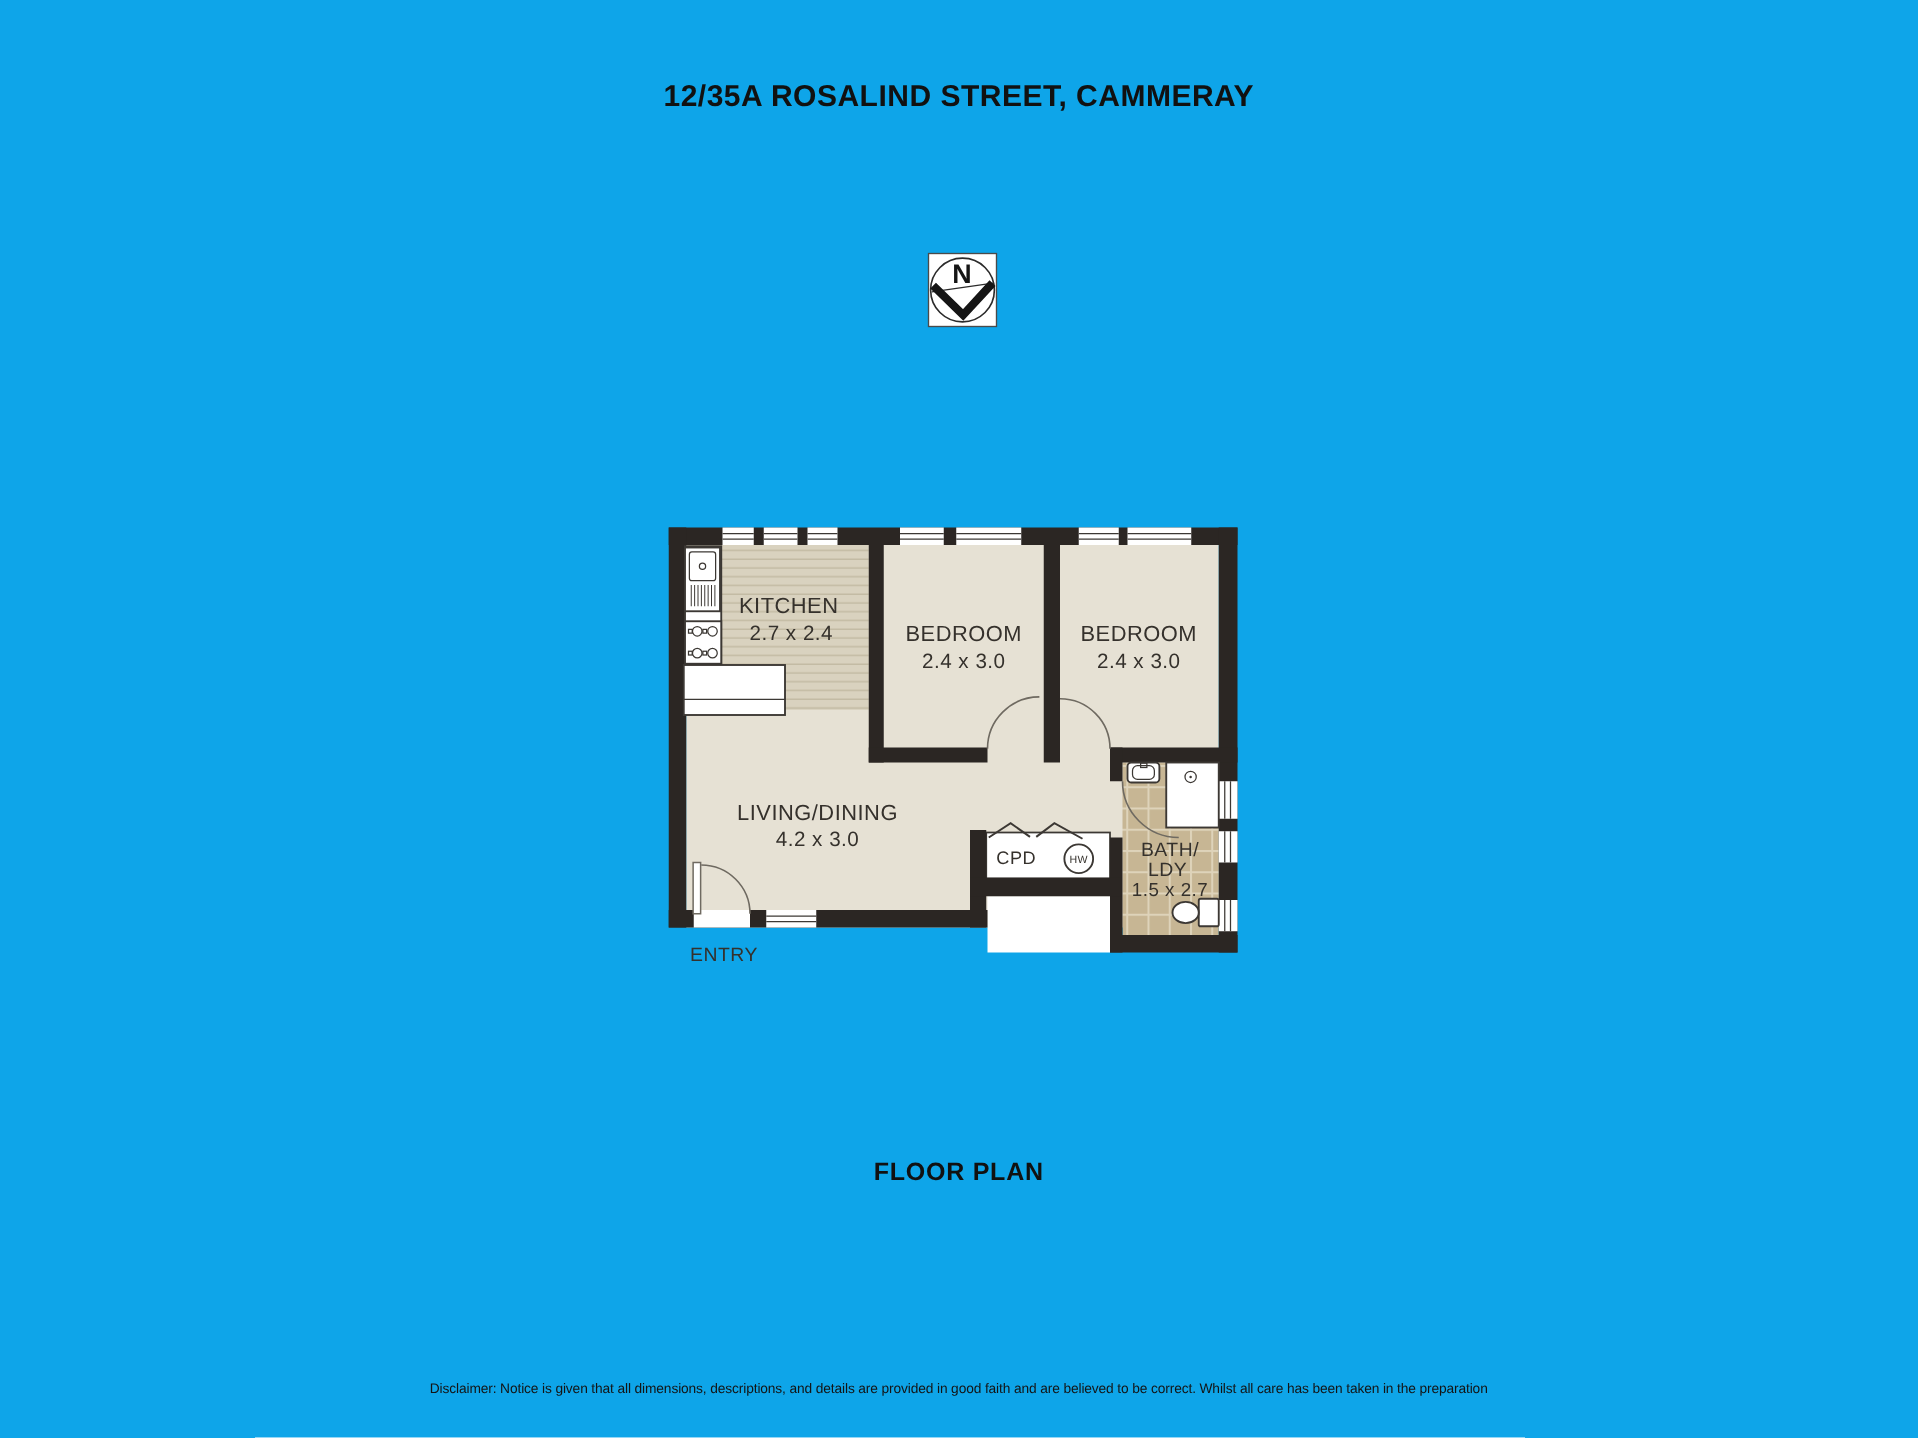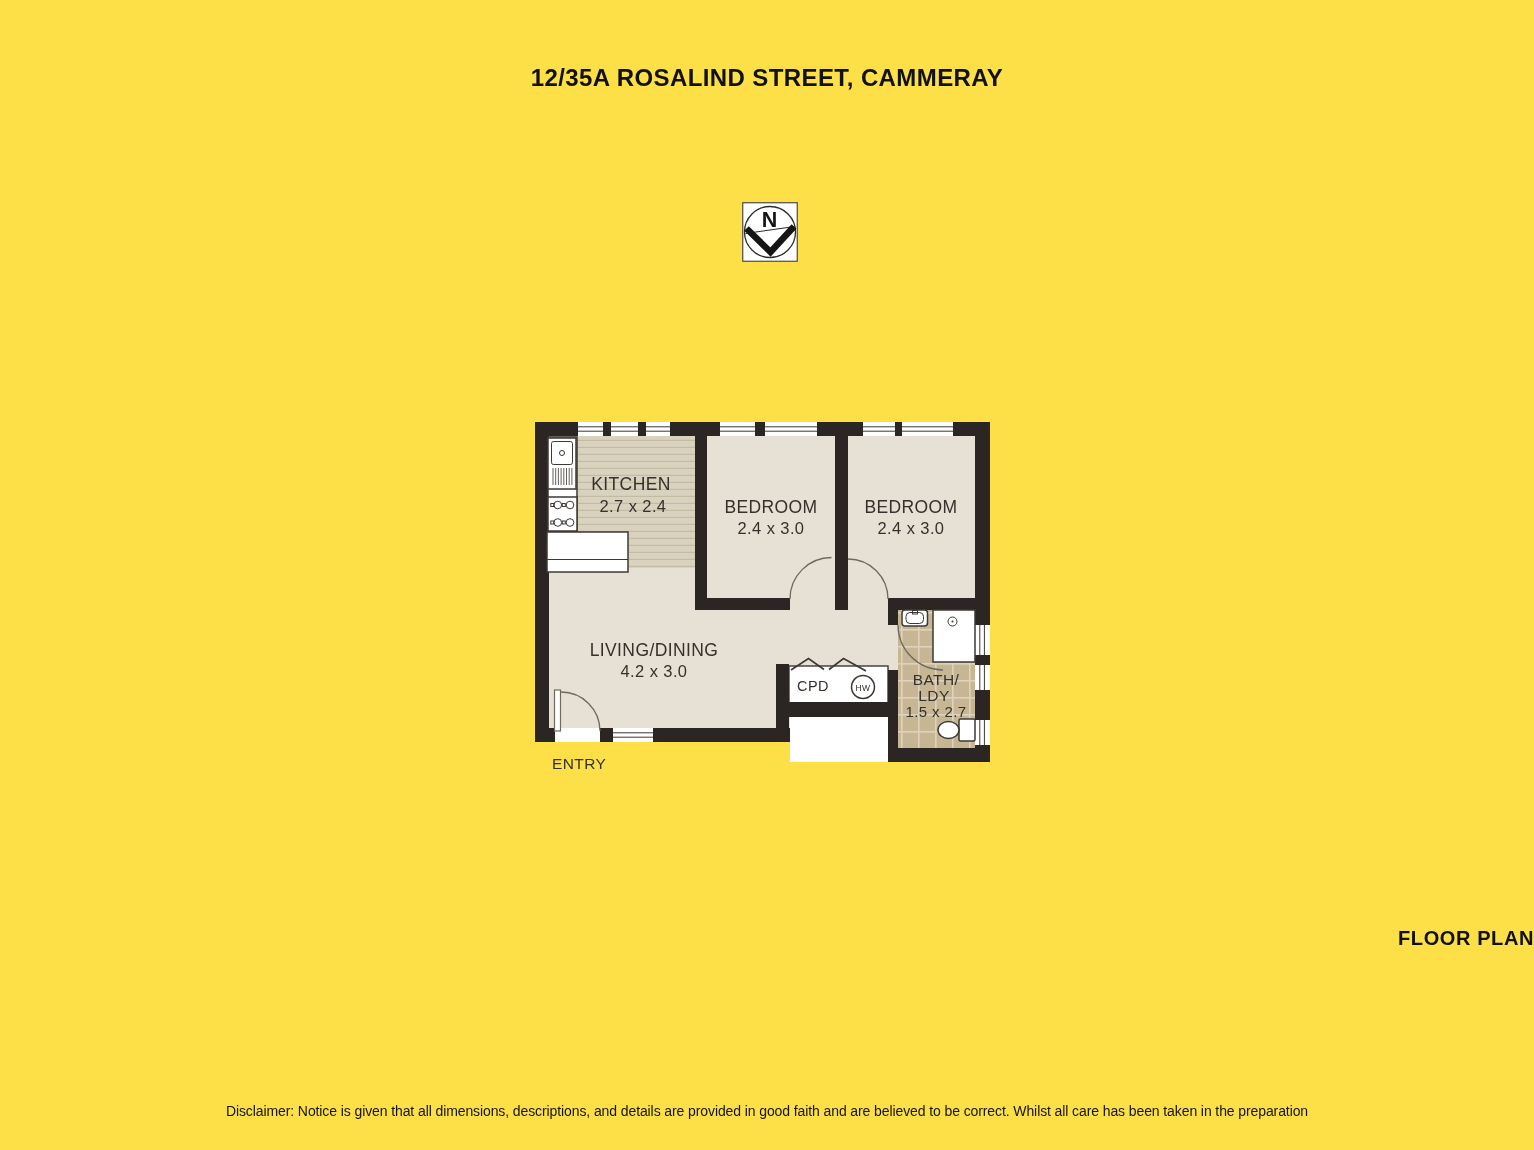--- a/index.html
+++ b/index.html
@@ -1,30 +1,30 @@
 <!DOCTYPE html>
 <html style="--wall: #2b2623; --floor: #e6e1d4; --kitchen-floor: #d9d2bf; --kitchen-stripe: #c3bba4; --tile: #c7b694; --grout: #ded3ba; --line: #3c3834; --text: #35312c;"><head>
 <meta charset="utf-8">
 <style>
   html,body{margin:0;padding:0;background:#ffffff;}
   #canvas{
-    position:relative;width:1534px;height:1150px;background:#fde047;overflow:hidden;
+    position:relative;width:1534px;height:1150px;background:#0ea5e9;overflow:hidden;
     font-family:"Liberation Sans",sans-serif;
   }
   .title{
     position:absolute;top:64px;left:0;right:0;text-align:center;
     font-size:24px;font-weight:700;letter-spacing:.4px;color:#111;
   }
   .caption{
-    position:absolute;top:927px;left:0;right:0;text-align:right;
+    position:absolute;top:927px;left:0;right:0;text-align:center;
     font-size:20px;font-weight:700;letter-spacing:.6px;color:#111;
   }
   .disclaimer{
     position:absolute;top:1106px;left:0;right:0;text-align:center;
-    font-size:14px;line-height:11.5px;color:#141414;letter-spacing:-0.1px;
+    font-size:11px;line-height:11.5px;color:#141414;letter-spacing:-0.1px;
   }
   #compass{position:absolute;left:742px;top:202px;}
   #plan{position:absolute;left:530px;top:415px;}
   .wall{fill:var(--wall,#2b2623);}
   .floor{fill:var(--floor,#e6e1d4);}
   .win{fill:#ffffff;}
   .wline{stroke:var(--line,#3c3834);stroke-width:1;}
   .fix{fill:#ffffff;stroke:var(--line,#3c3834);stroke-width:1.5;}
   .fixthin{fill:none;stroke:var(--line,#3c3834);stroke-width:1;}
   .arc{fill:none;stroke:#6f6a61;stroke-width:1.3;}

